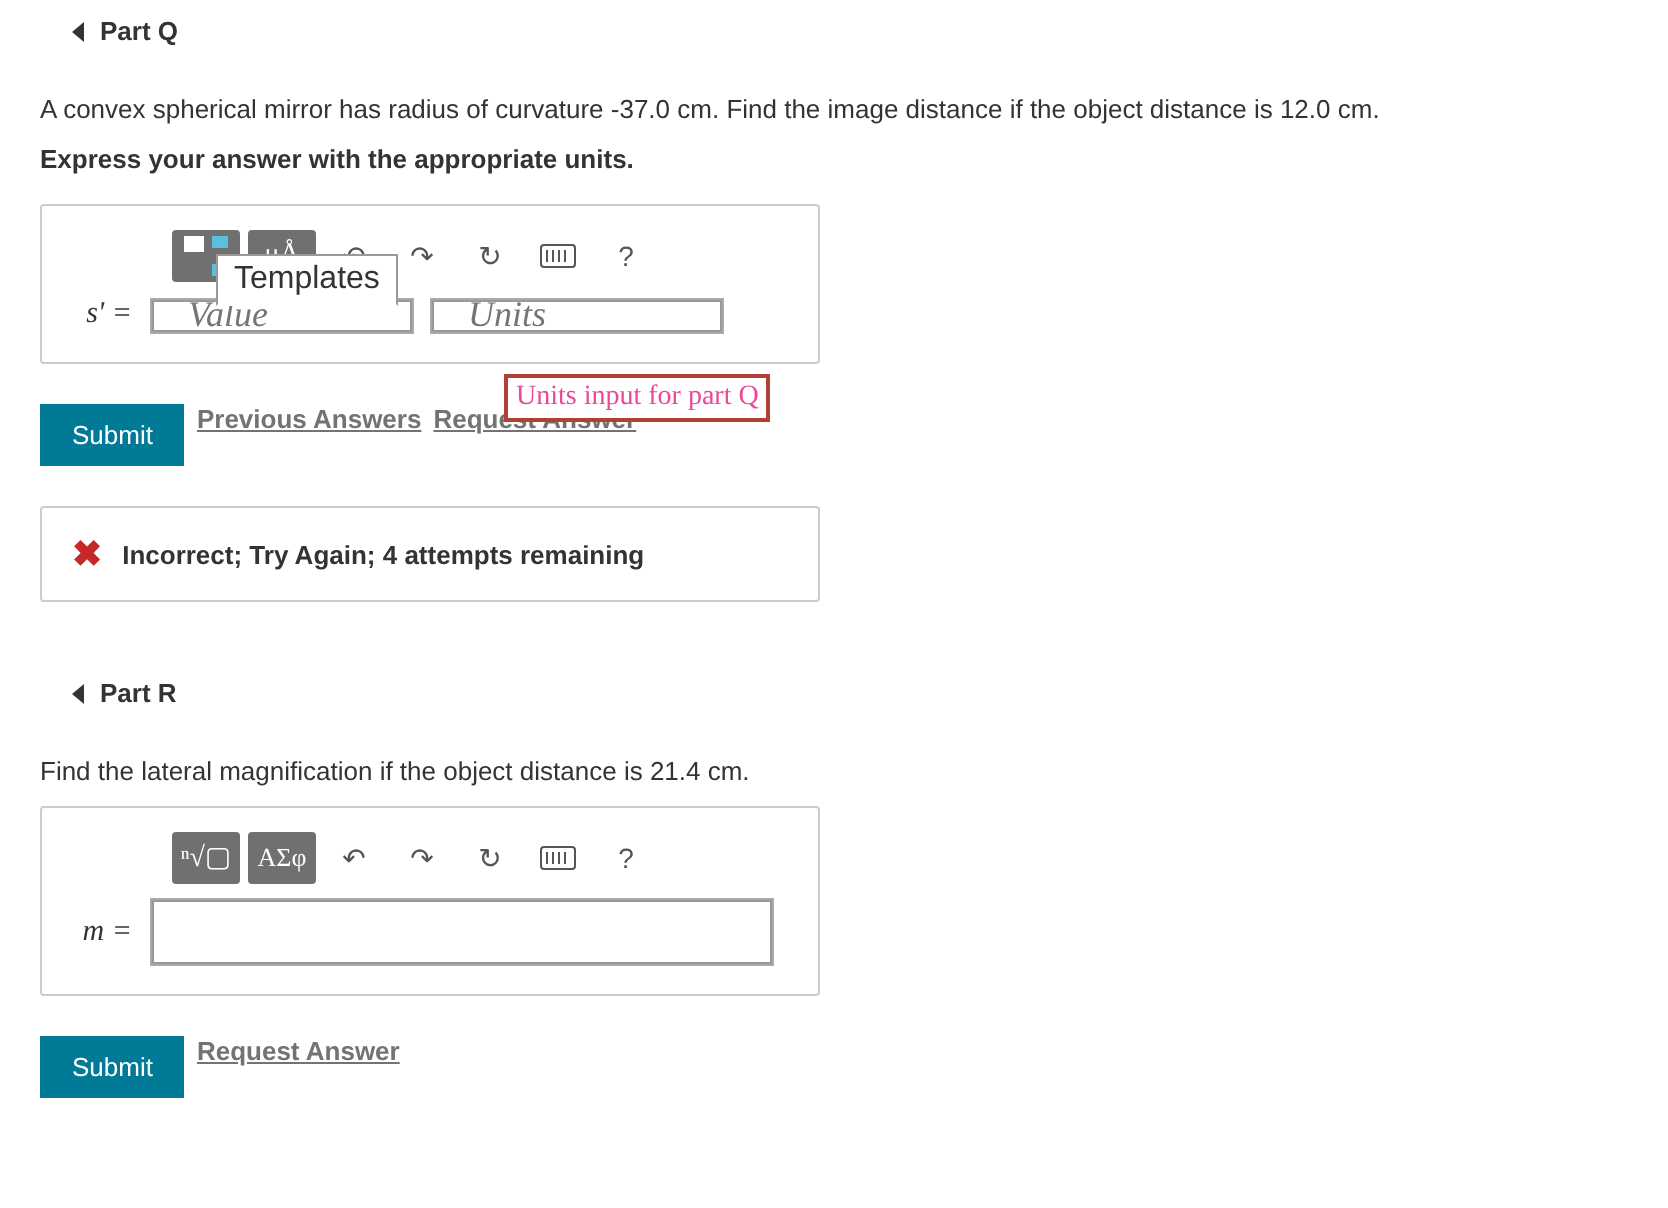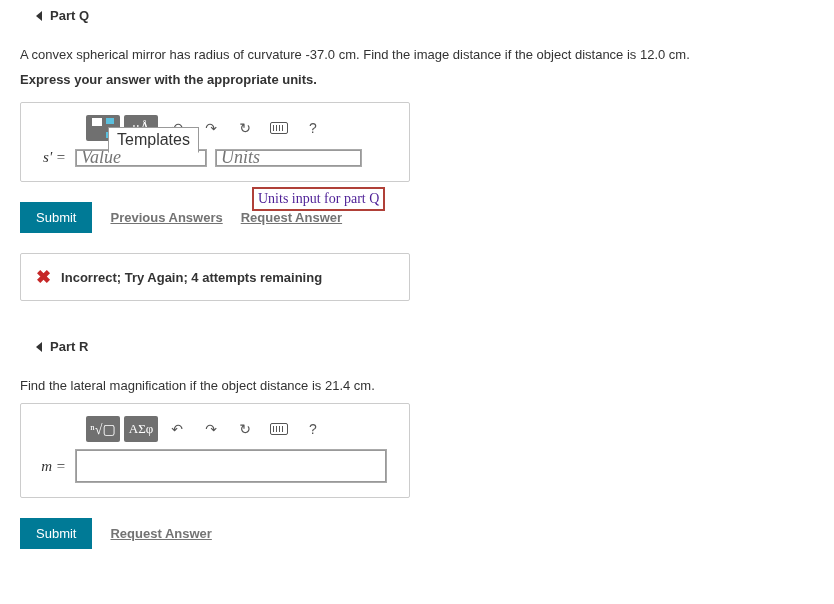--- a/index.html
+++ b/index.html
@@ -12,27 +12,27 @@
   .answer-box { border: 1px solid #ccc; border-radius: 2px; padding: 12px 15px 15px 15px; width: 390px; background: #fff; position: relative; }
   .toolbar { display: flex; align-items: center; gap: 4px; margin-bottom: 8px; margin-left: 50px; }
   .tool-btn { display: inline-flex; align-items: center; justify-content: center; width: 30px; height: 26px; background: #fff; border: 1px solid transparent; cursor: pointer; color: #555; font-size: 14px; }
   .tool-btn.boxed { background: #707070; color: #fff; border-radius: 2px; padding: 0 4px; height: 26px; min-width: 34px; }
   .frac-icon { display: inline-block; position: relative; width: 22px; height: 20px; }
   .frac-icon .top { position:absolute; left:0; top:0; width:10px; height:8px; background:#fff; border:1px solid #fff; }
   .frac-icon .top2 { position:absolute; right:0; top:0; width:8px; height:6px; background: #5bc0de; }
   .frac-icon .bot { position:absolute; right:0; bottom:0; width:8px; height:6px; background:#5bc0de; }
   .input-row { display: flex; align-items: center; gap: 10px; position: relative; }
   .var-label { font-style: italic; font-family: 'Times New Roman', serif; font-size: 15px; min-width: 30px; text-align: right; }
-  .value-input { height: 16px; border: 1px solid #999; padding: 0 4px; font-family: 'Times New Roman', serif; font-style: italic; font-size: 18px; color: #8b8b8b; outline: 1px solid #aaa; }
+  .value-input { height: 16px; border: 1px solid #999; padding: 0 17px; font-family: 'Times New Roman', serif; font-style: italic; font-size: 18px; color: #8b8b8b; outline: 1px solid #aaa; }
   .value-input.val { width: 130px; color:#b0413e; }
   .units-input { width: 145px; color:#b0413e; }
   .templates-tab { position: absolute; top: -22px; left: 72px; background: #fff; border: 1px solid #999; border-bottom: 1px solid #fff; padding: 3px 8px; font-size: 16px; z-index: 5; }
   .input-wrap { position: relative; }
-  .tooltip { position: absolute; left: 216px; top: 38px; border: 2px solid #b04038; background: #fff; padding: 2px 4px; font-family: 'Times New Roman', serif; font-size: 14px; color: #4c1d95; white-space: nowrap; }
-  .action-row { margin-top: 20px; display: flex; align-items: center; gap: 18px; }
+  .tooltip { position: absolute; left: 216px; top: 38px; border: 2px solid #b04038; background: #fff; padding: 2px 4px; font-family: 'Times New Roman', serif; font-size: 14px; color: #ec4899; white-space: nowrap; }
+  .action-row { margin-top: 20px; display: flex; align-items: flex-start; gap: 6px; }
   .submit-btn { background: #007a96; color: #fff; border: none; padding: 8px 16px; font-size: 13px; cursor: pointer; }
   .link { color: #737373; text-decoration: underline; cursor: pointer; font-size: 13px; font-weight: bold; }
   .feedback-box { border: 1px solid #ccc; border-radius: 2px; padding: 12px 15px; margin-top: 20px; width: 390px; display: flex; align-items: center; gap: 10px; }
   .feedback-box .x-icon { color: #c62828; font-size: 18px; font-weight: bold; }
   .feedback-box .msg { font-weight: bold; color: #333; }
   .spacer { height: 30px; }
   .micro-a { font-family: 'Times New Roman', serif; font-size:14px; }
   .sqrt-icon { font-family: 'Times New Roman', serif; font-size: 14px; }
   .greek-icon { font-family: 'Times New Roman', serif; font-size: 13px; }
   .simple-input { height: 32px; width: 310px; border: 1px solid #999; outline: 1px solid #aaa; padding: 0 8px; }

